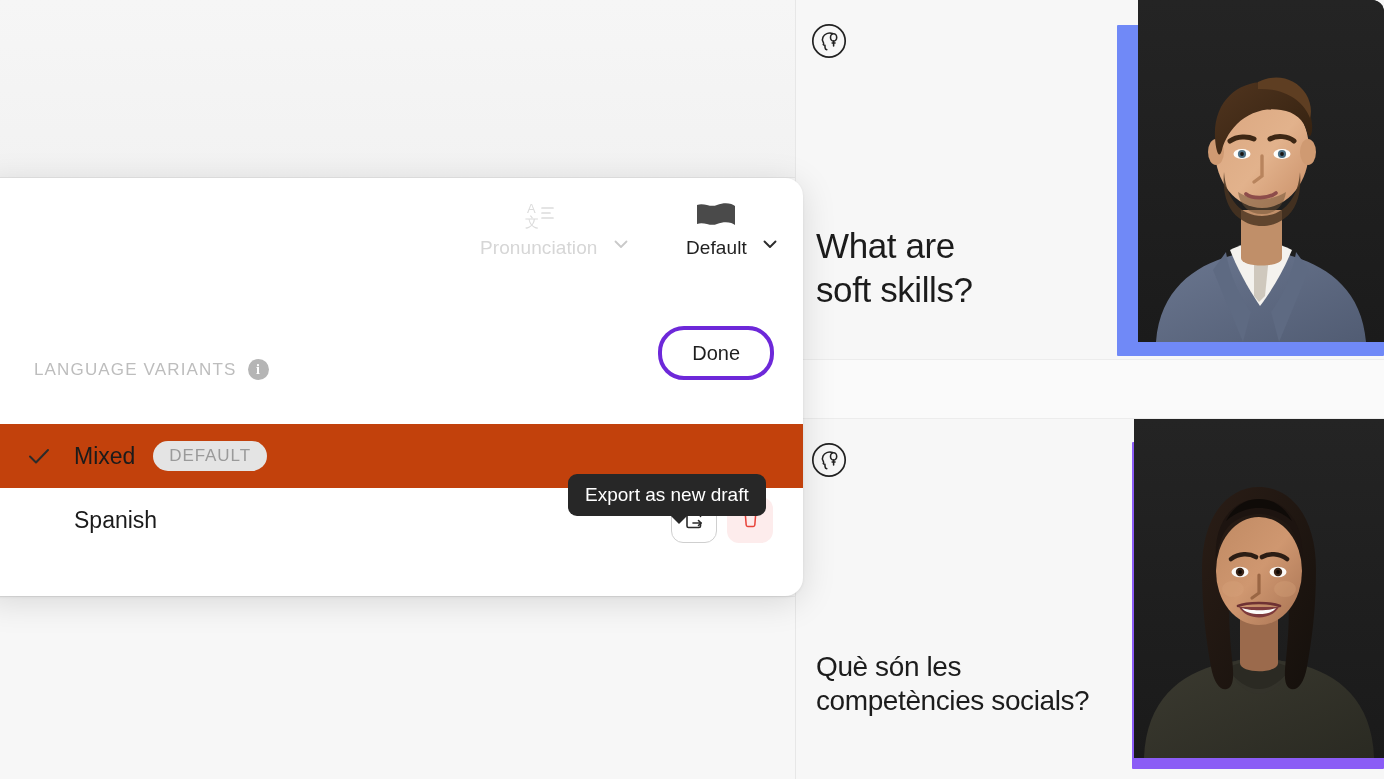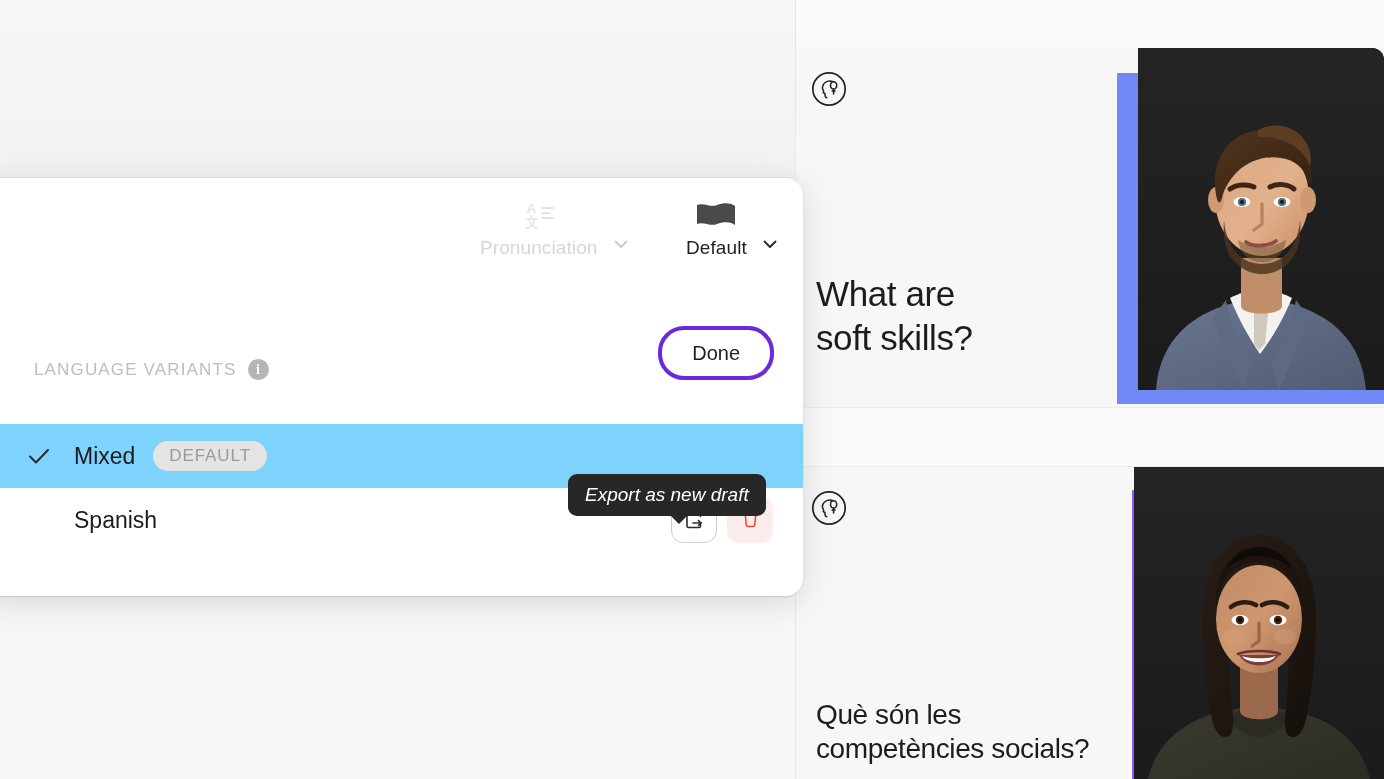--- a/index.html
+++ b/index.html
@@ -162,21 +162,21 @@
 
   .variant-row {
     position: relative;
     height: 64px;
     display: flex;
     align-items: center;
     padding-left: 26px;
     cursor: pointer;
   }
 
-  .variant-row.selected { background: #7dd3fc; }
+  .variant-row.selected { background: #c2410c; }
 
   .check-slot {
     width: 48px;
     flex: 0 0 48px;
     display: flex;
     align-items: center;
   }
 
   .variant-name {
     font-size: 23px;
@@ -229,21 +229,20 @@
     left: 568px;
     top: 474px;
     background: #272727;
     color: #ffffff;
     font-size: 19px;
     border-radius: 9px;
     padding: 11px 17px 12px;
     white-space: nowrap;
     z-index: 60;
     line-height: 1;
-    font-style: italic;
   }
   .tooltip::after {
     content: "";
     position: absolute;
     left: 102px;
     bottom: -8px;
     width: 0; height: 0;
     border-left: 9px solid transparent;
     border-right: 9px solid transparent;
     border-top: 9px solid #272727;
@@ -256,21 +255,20 @@
     width: 588px; height: 779px;
     background: #fafafa;
   }
 
   .slide {
     position: absolute;
     left: 0;
     width: 588px;
     background: #f7f7f7;
     overflow: hidden;
-    margin-top: 48px;
   }
   .slide-top    { top: 0;    height: 360px; border-bottom: 1px solid #ececec; }
   .slide-bottom { top: 418px; height: 361px; border-top: 1px solid #ececec; }
 
   .slide-icon {
     position: absolute;
     left: 14px; top: 22px;
     width: 38px; height: 38px;
   }
 

